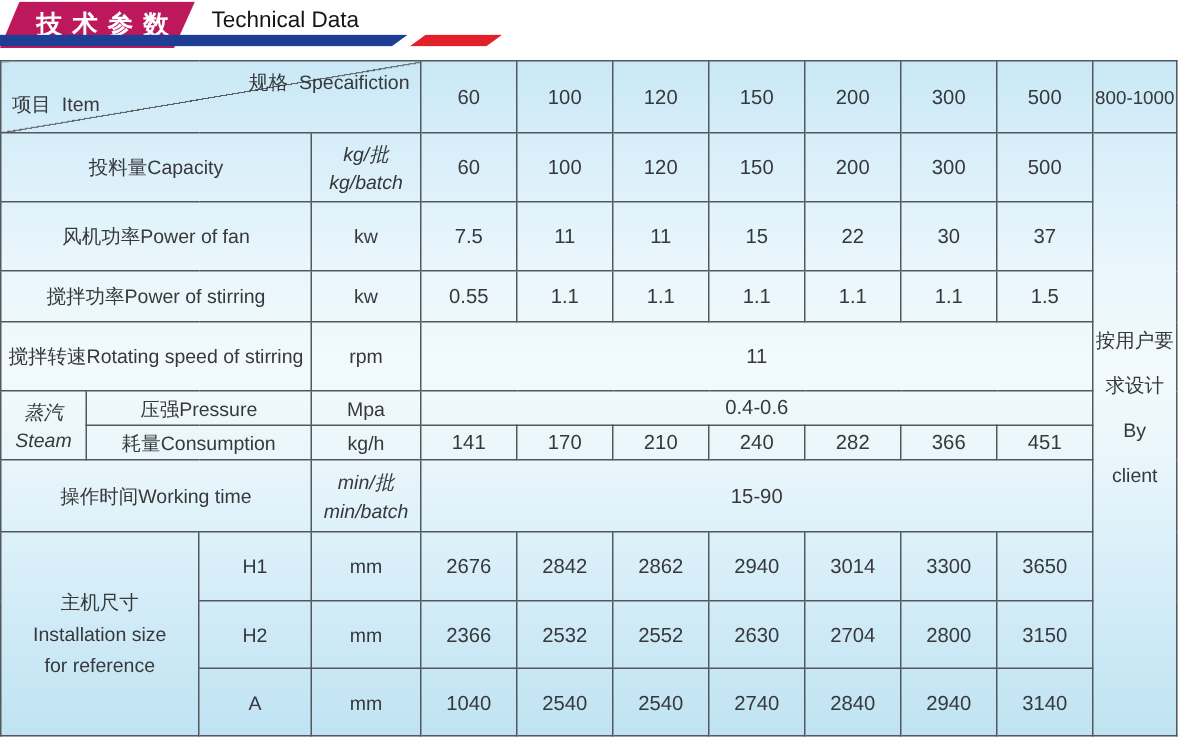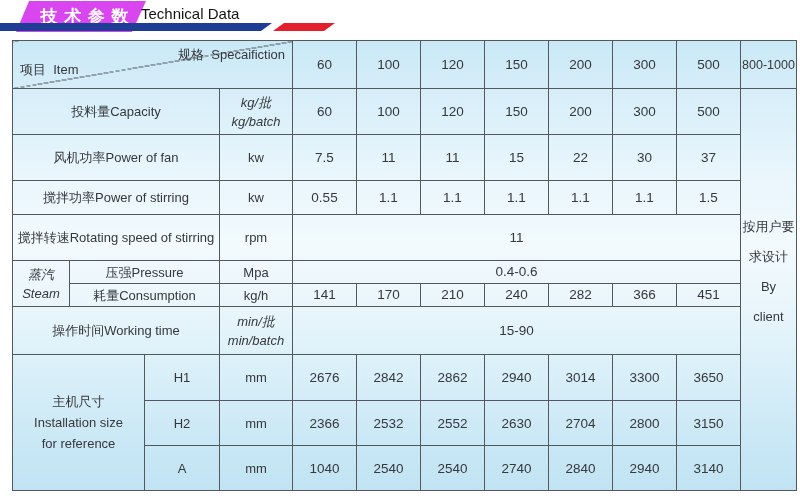--- a/index.html
+++ b/index.html
@@ -5,37 +5,37 @@
   html,body{margin:0;padding:0;}
   body{
     width:800px;height:504px;background:#ffffff;
     font-family:"Liberation Sans","DejaVu Sans",sans-serif;
     color:#36383b;overflow:hidden;
   }
   
   .banner{position:relative;height:40px;}
   .title-block{
     position:absolute;left:0;top:1px;width:130px;height:31px;
-    background:#d946ef;
+    background:#be185d;
     clip-path:polygon(13px 0,130px 0,116px 31px,0 31px);
-    display:flex;align-items:center;justify-content:center;margin-left:16px;
+    display:flex;align-items:center;justify-content:center;
   }
   .title-cn{color:#ffffff;font-weight:bold;font-size:17px;letter-spacing:1px;padding-left:8px;white-space:pre;}
   .underline-bar{
     position:absolute;left:0;top:23px;width:272px;height:8px;background:#1e3e96;
     clip-path:polygon(0 0,272px 0,261px 8px,0 8px);
   }
   .red-bar{
     position:absolute;left:273px;top:23px;width:62px;height:8px;background:#e31f2b;
     clip-path:polygon(11px 0,62px 0,51px 8px,0 8px);
   }
   .title-en{position:absolute;left:141px;top:5px;font-size:15px;color:#141414;}
   
   table.spec{
-    margin-left:12px;width:784px;border-collapse:collapse;table-layout:fixed;
+    margin-left:0;width:784px;border-collapse:collapse;table-layout:fixed;
     background:linear-gradient(180deg,
       #c9e8f6 0%, #d7eef9 12%, #e9f6fc 30%, #f2fafd 46%,
       #eaf6fb 58%, #dbf0f9 72%, #cde9f6 86%, #c0e3f3 100%);
   }
   td{
     border:1px solid #53585d;text-align:center;vertical-align:middle;
     font-size:13.5px;padding:0;overflow:hidden;white-space:nowrap;
   }
   td.lbl{font-size:13px;}
   td.unit{font-size:13px;}

